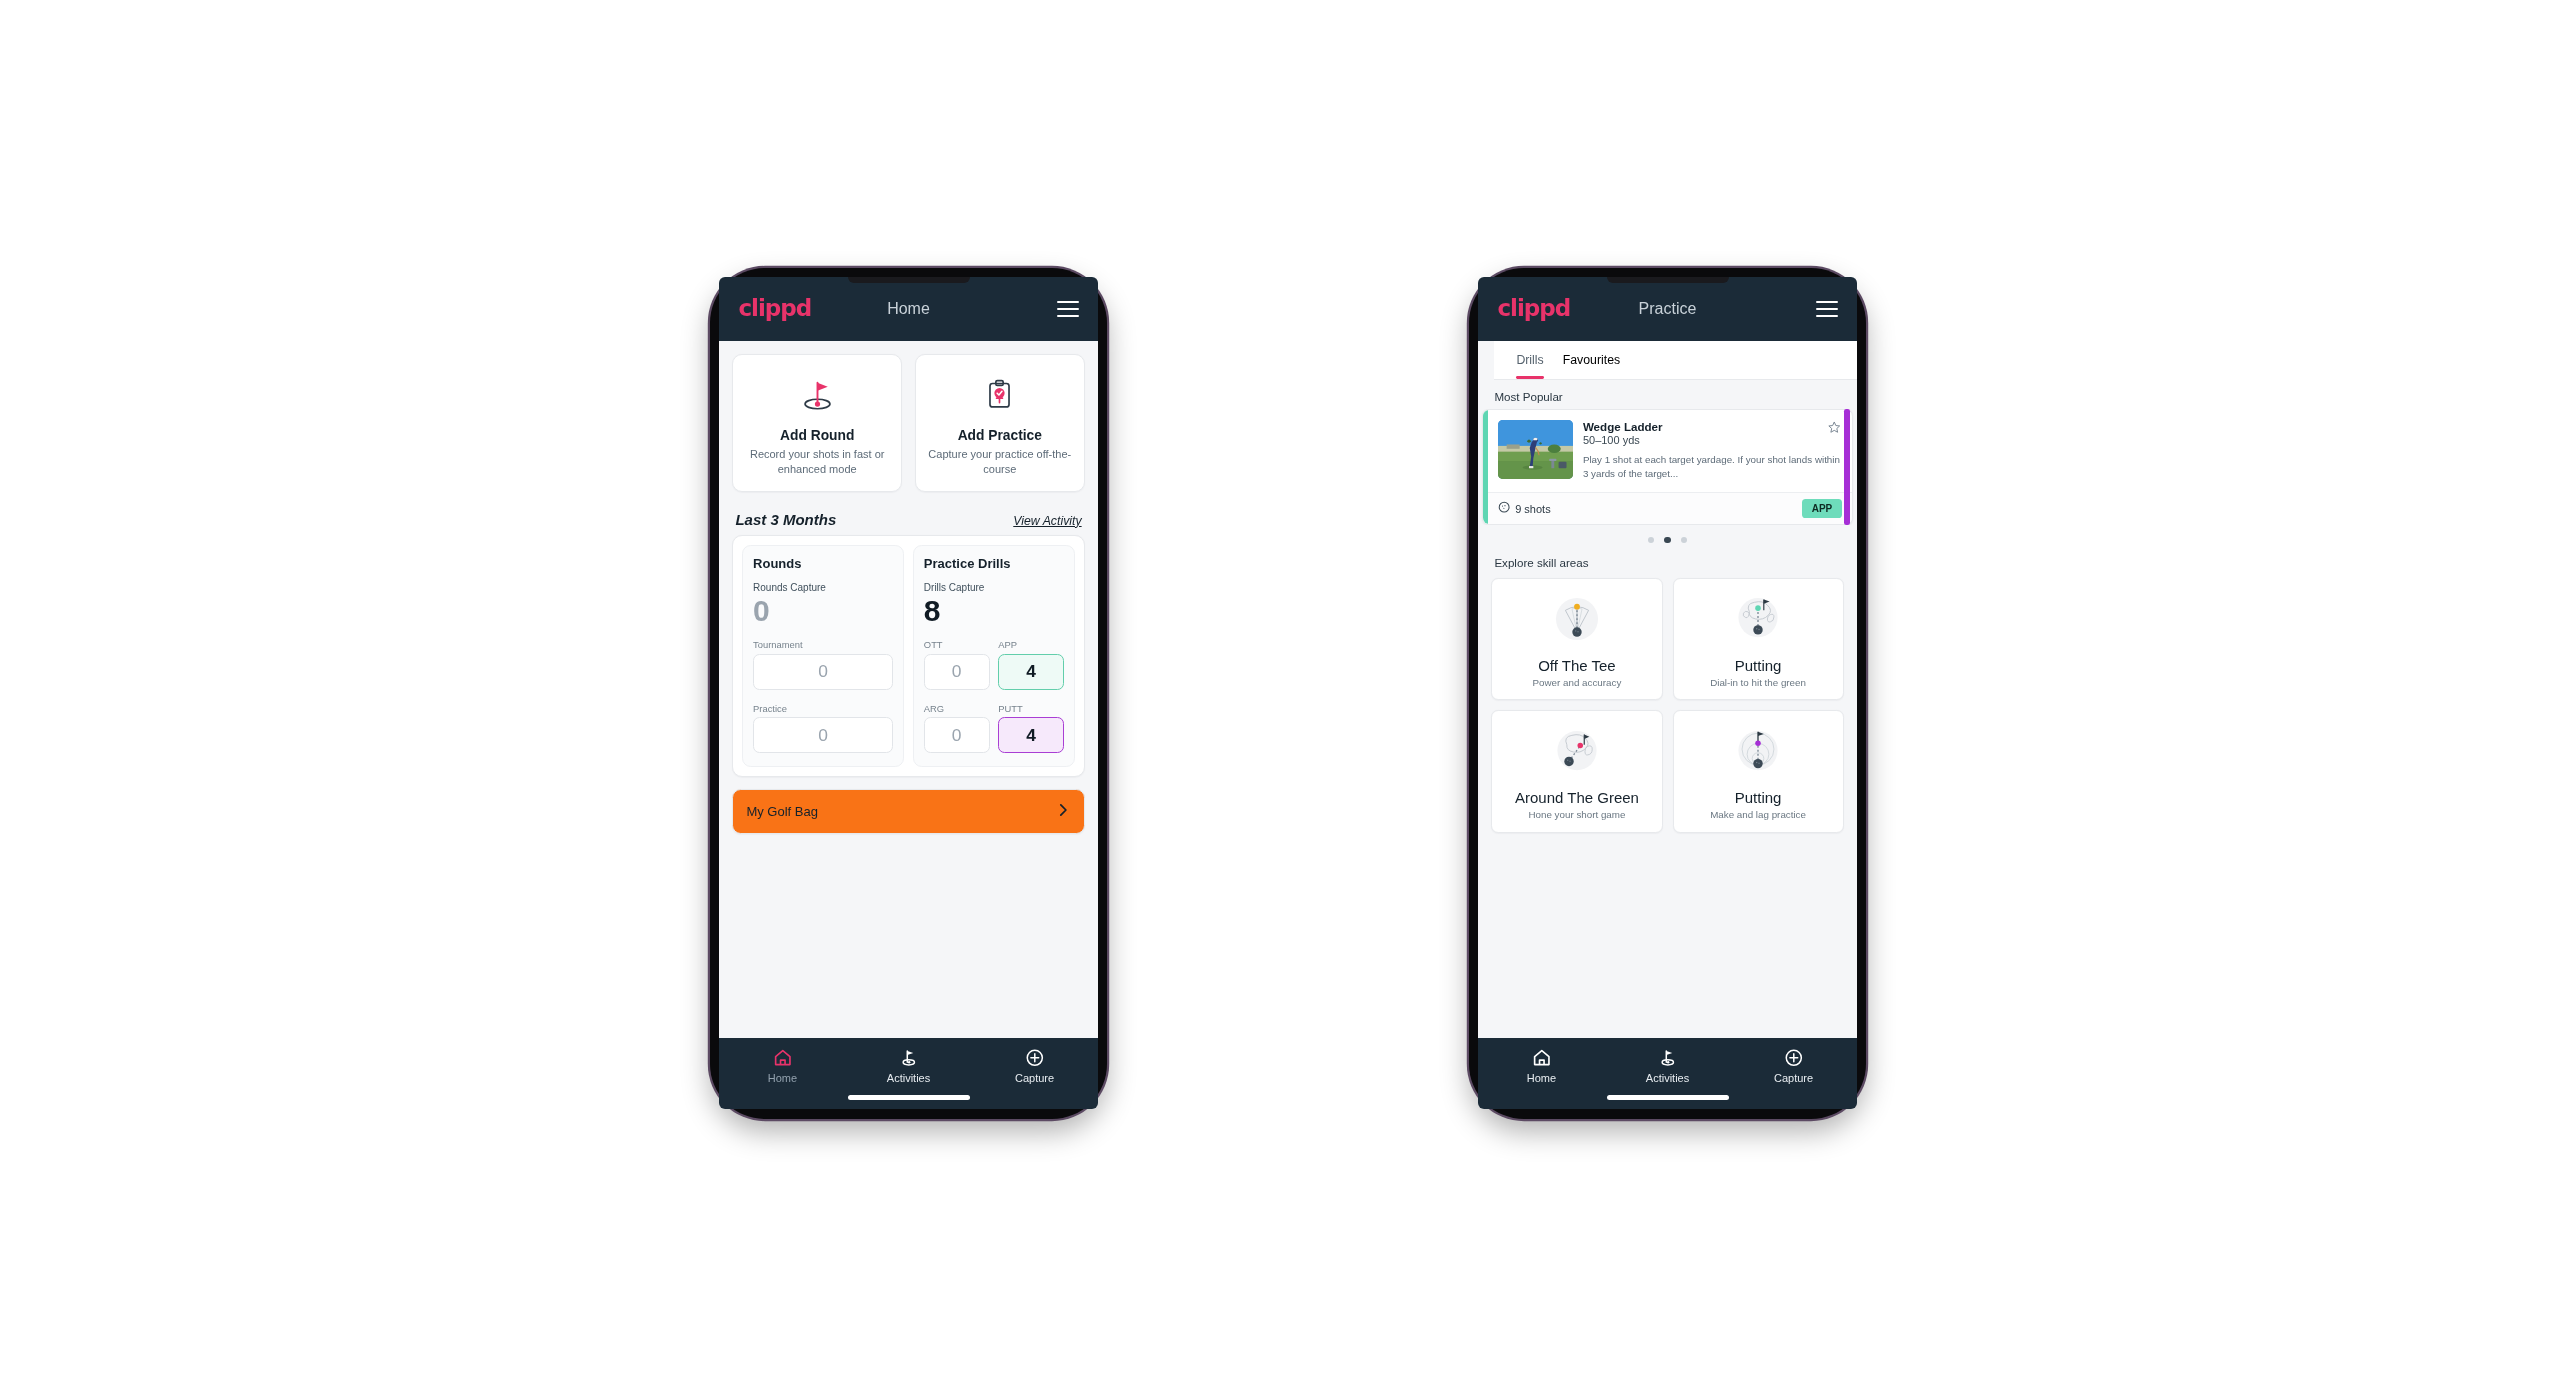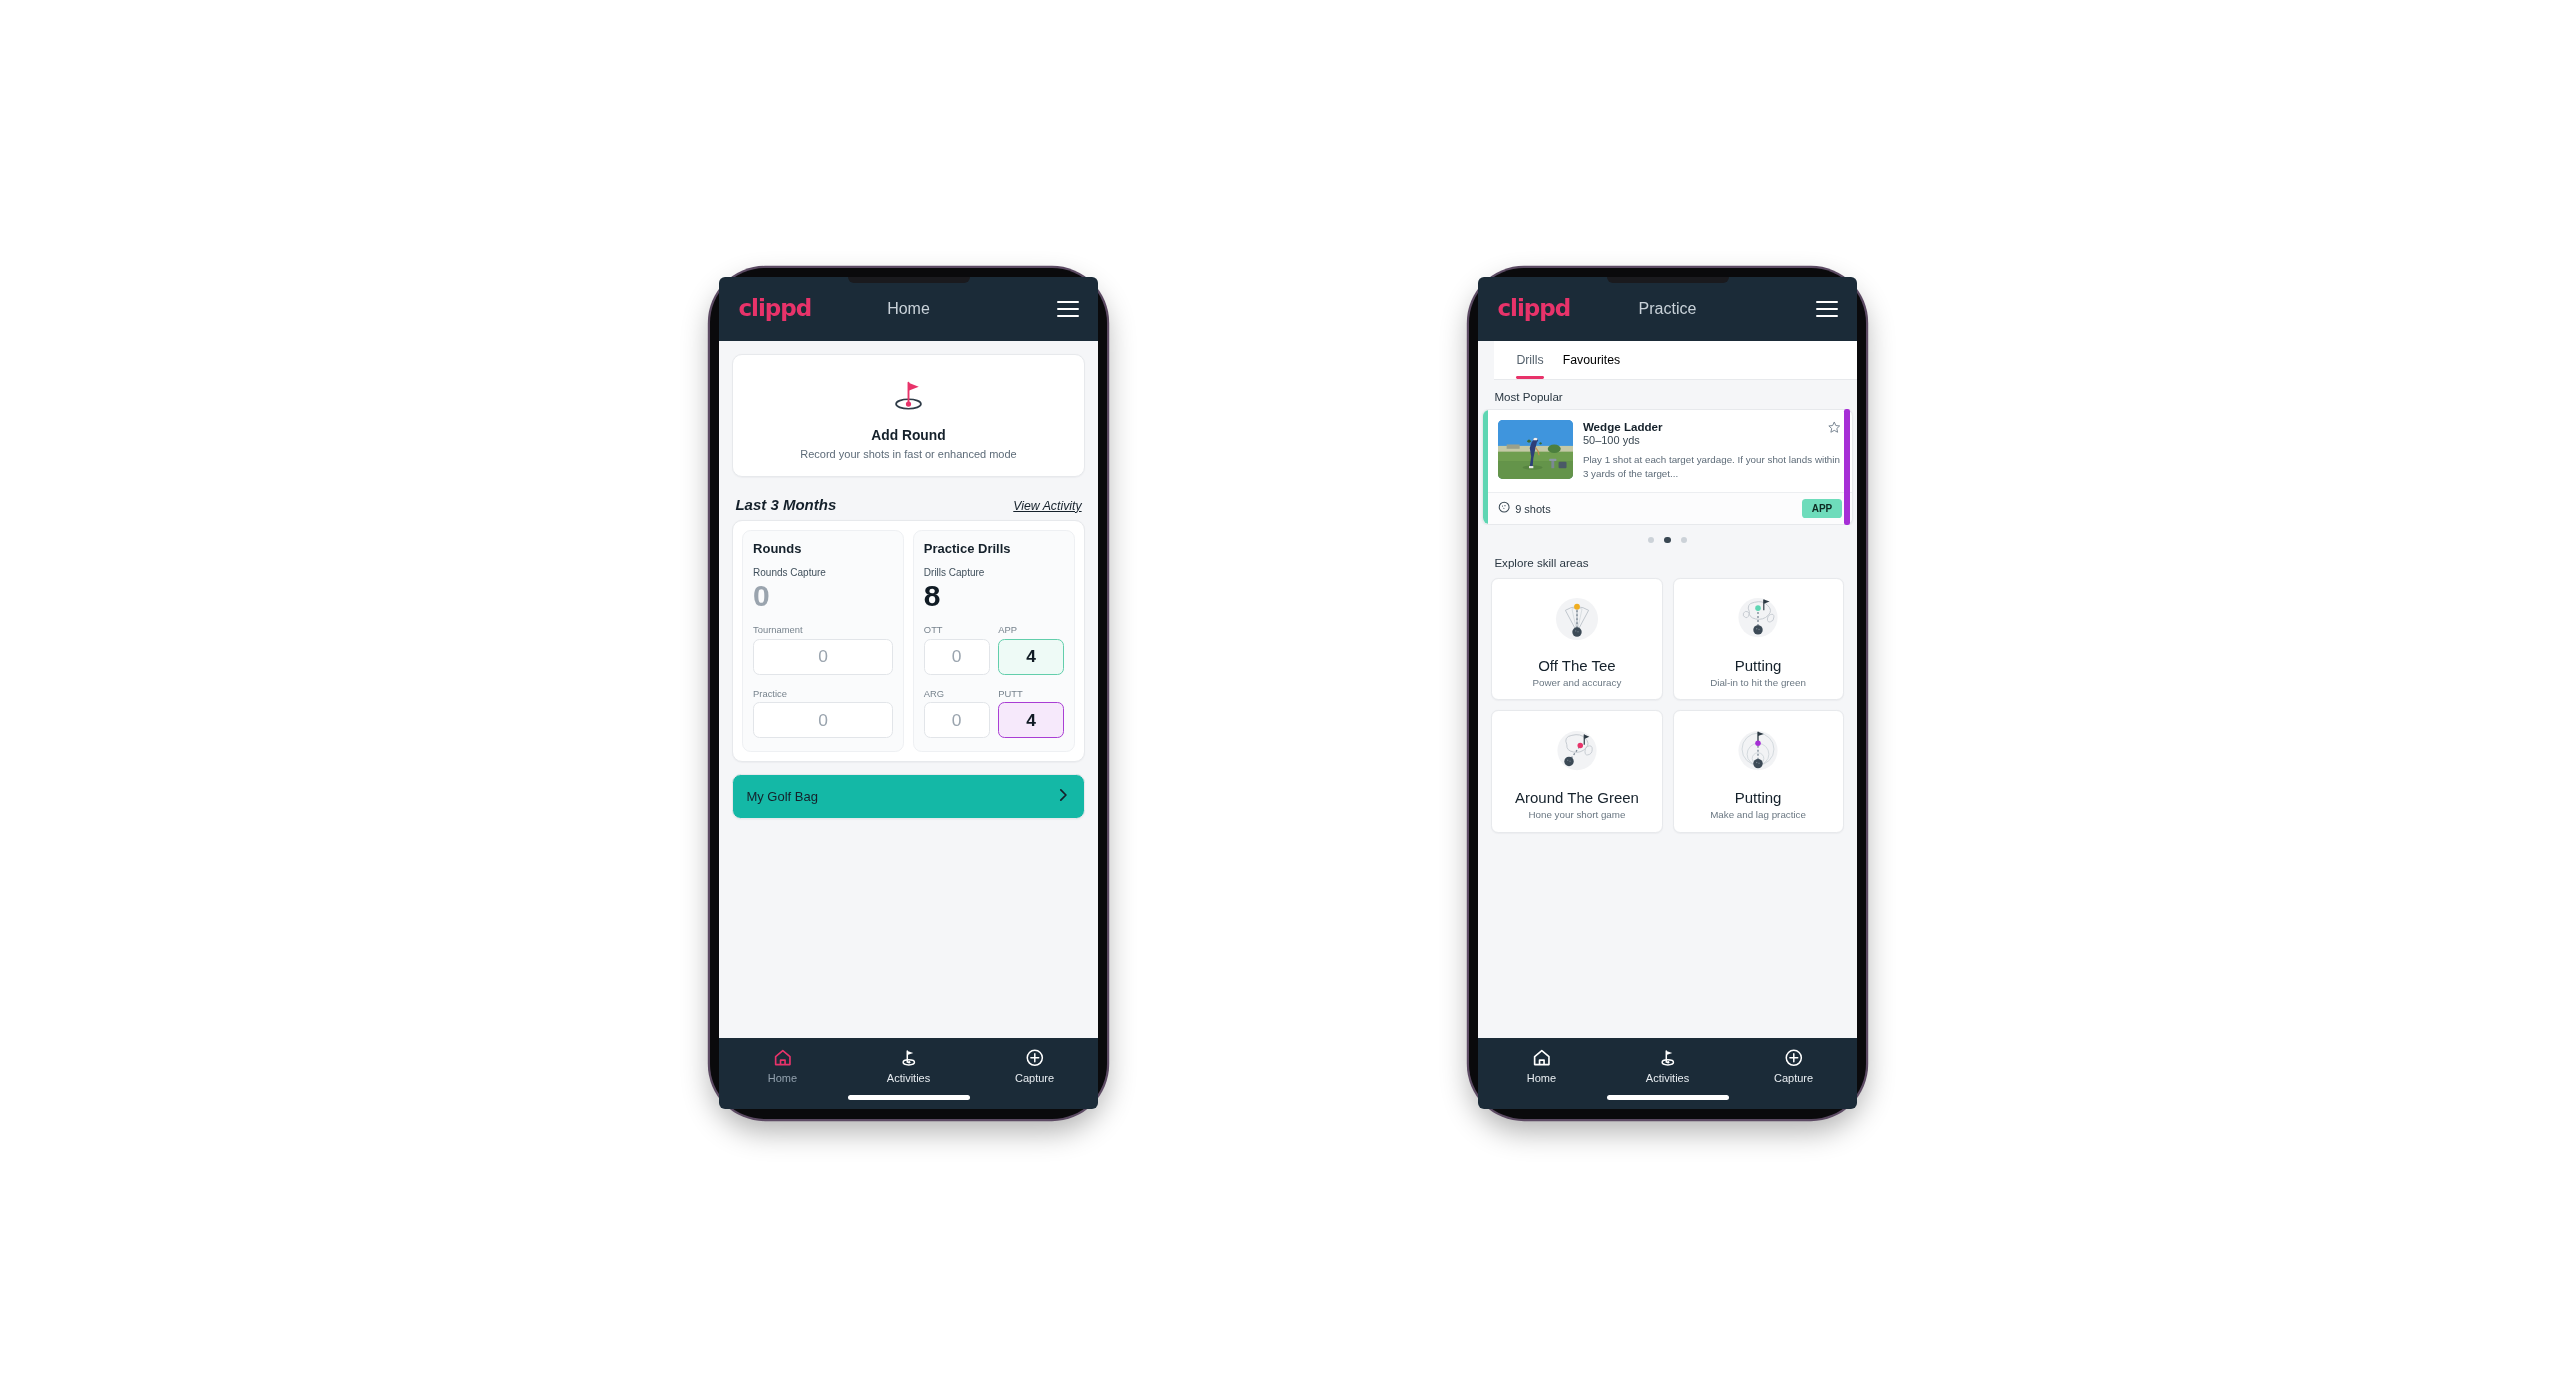--- a/index.html
+++ b/index.html
@@ -176,21 +176,21 @@
     color: #101b24; font-weight: 700;
   }
   .field-box.purple {
     border: 0.7px solid #a93ed4; background: #f6e9fb;
     color: #101b24; font-weight: 700;
   }
 
   
   .bag-row {
     margin: 11.6px 13px 0 13px;
-    background: #14b8a6;
+    background: #f97316;
     border: 0.7px solid #e7e9ec;
     border-radius: 8.7px;
     height: 45px;
     display: flex; align-items: center;
     padding: 16px 13px;
     box-shadow: 0 0.7px 1.4px rgba(16,24,40,0.04);
   }
   .bag-label { font-size: 13px; color: #15212b; }
   .chev { margin-left: auto; }
 
@@ -354,20 +354,34 @@
                 <ellipse cx="28" cy="41" rx="17" ry="6.5" fill="none" stroke="#2e3b47" stroke-width="2.3"></ellipse>
                 <line x1="28" y1="12" x2="28" y2="41" stroke="#e8336a" stroke-width="2.6" stroke-linecap="round"></line>
                 <path d="M28 12 L42 17.5 L28 23 Z" fill="#e8336a"></path>
                 <circle cx="28" cy="41" r="3.6" fill="#e8336a"></circle>
               </svg>
             </div>
             <div class="tile-title">Add Round</div>
             <div class="tile-sub">Record your shots in fast or enhanced mode</div>
           </div>
 
+          <div class="tile">
+            <div class="tile-icon">
+              <svg width="41" height="41" viewBox="0 0 56 56">
+                <rect x="15" y="13" width="26" height="32" rx="3.5" fill="none" stroke="#2e3b47" stroke-width="2.3"></rect>
+                <rect x="23" y="9" width="10" height="6.5" rx="2" fill="none" stroke="#2e3b47" stroke-width="2.3"></rect>
+                <circle cx="28" cy="26" r="7" fill="#e8336a"></circle>
+                <path d="M24.8 26.2 L27.2 28.6 L31.4 23.6" fill="none" stroke="#ffffff" stroke-width="2.1" stroke-linecap="round" stroke-linejoin="round"></path>
+                <line x1="28" y1="33" x2="28" y2="39" stroke="#e8336a" stroke-width="2.3" stroke-linecap="round"></line>
+                <line x1="24" y1="33" x2="32" y2="33" stroke="#e8336a" stroke-width="2.3" stroke-linecap="round"></line>
+              </svg>
+            </div>
+            <div class="tile-title">Add Practice</div>
+            <div class="tile-sub">Capture your practice off-the-course</div>
+          </div>
         </div>
 
         <div class="sec-head">
           <div class="sec-title">Last 3 Months</div>
           <div class="sec-link">View Activity</div>
         </div>
 
         <div class="stats-card">
 
           <div class="stat-col">

